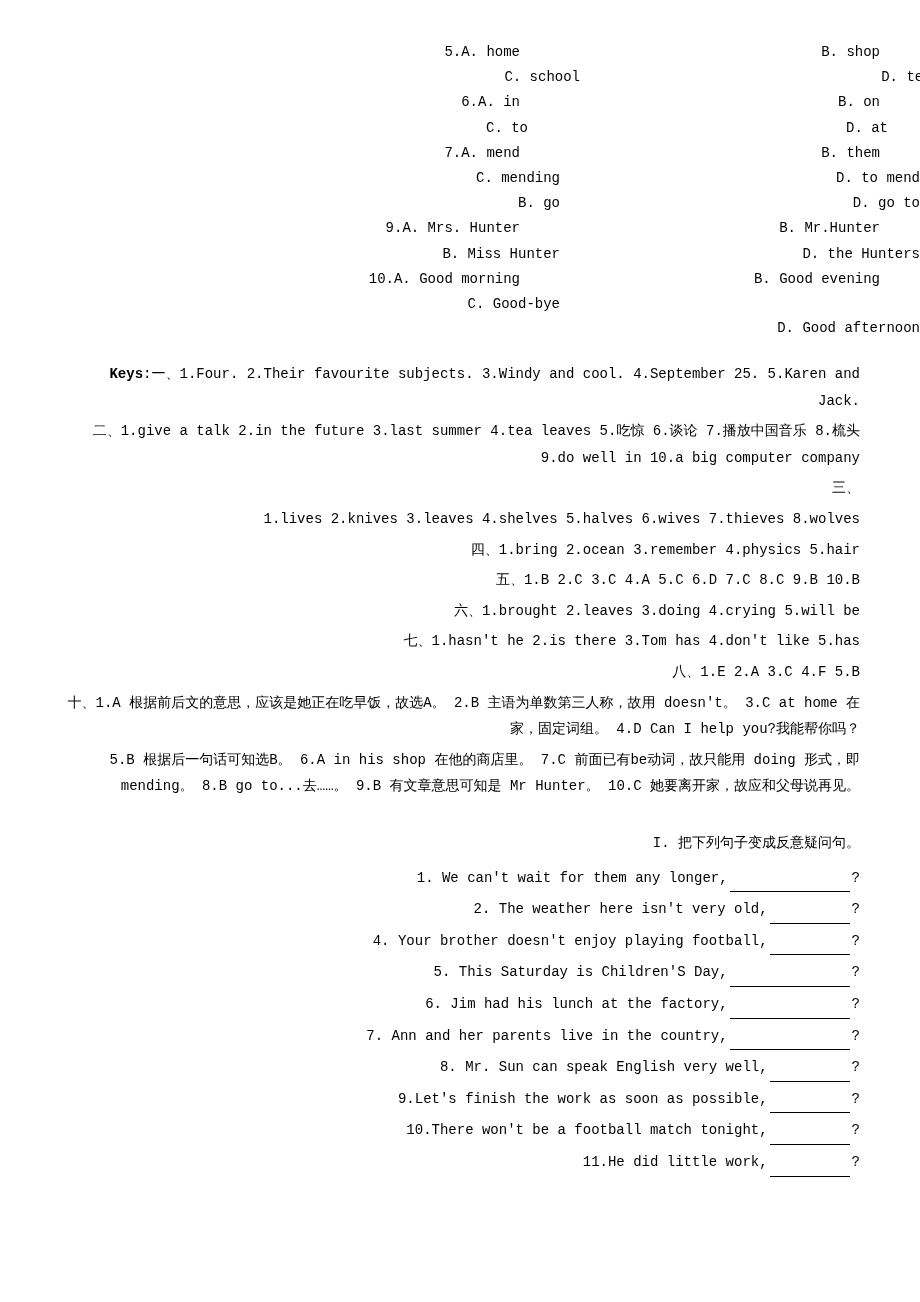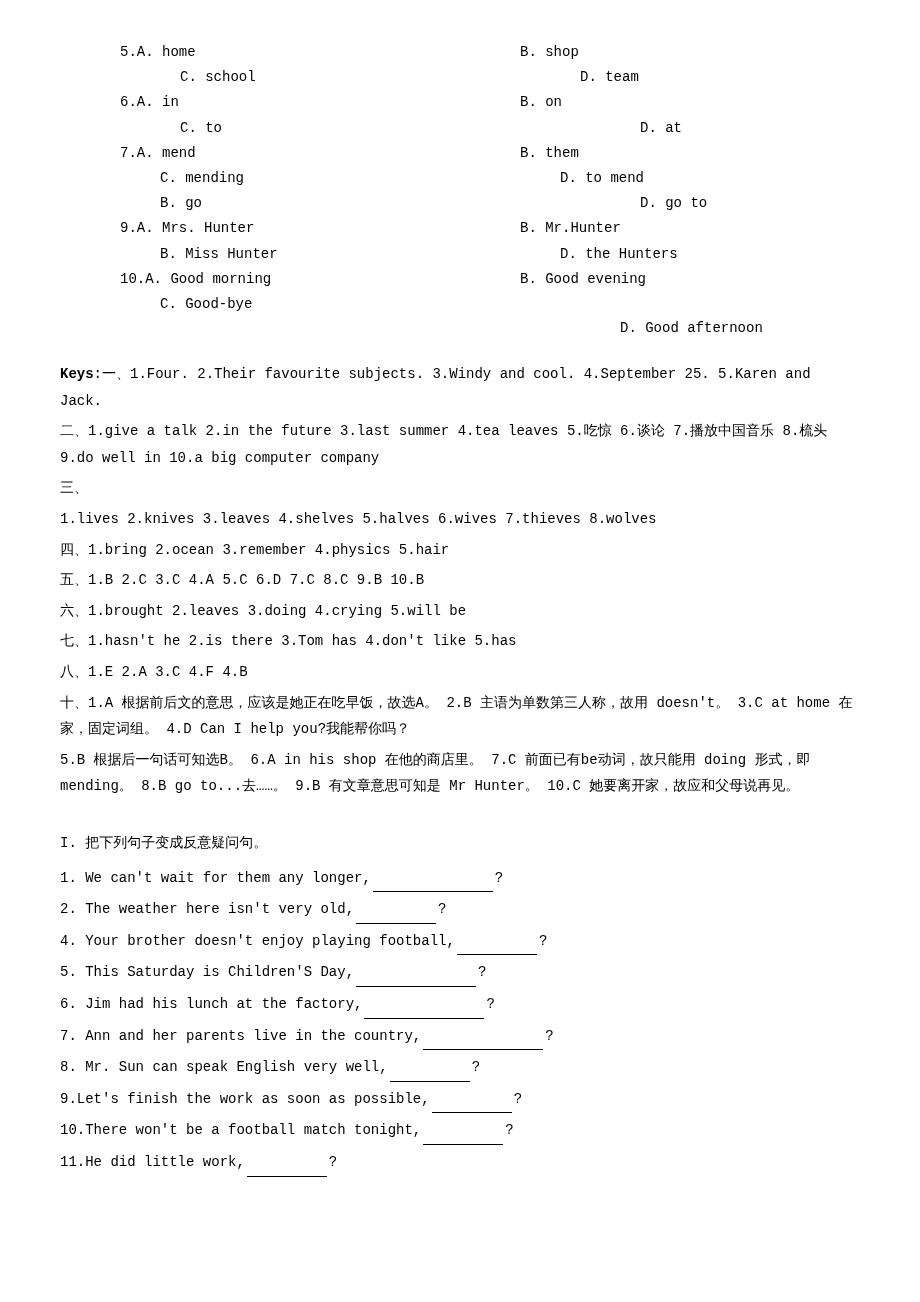--- a/index.html
+++ b/index.html
@@ -11,20 +11,21 @@
       background: #fff;
       font-family: 'Courier New', Courier, monospace;
       font-size: 14px;
       color: #000;
       padding: 40px 60px;
       line-height: 1.8;
     }
     .content {
       max-width: 800px;
       margin: 0 auto;
+      text-align: right;
     }
     .answer-block {
       margin-bottom: 10px;
     }
     .two-col {
       display: flex;
       justify-content: space-between;
     }
     .two-col .left {
       flex: 0 0 50%;
@@ -82,21 +83,21 @@
     <div class="two-col">
       <div class="left indent" style="margin-left:120px;">C. school</div>
       <div class="right">D. team</div>
     </div>
 
     <div class="two-col">
       <div class="left indent">6.A. in</div>
       <div class="right">B. on</div>
     </div>
     <div class="two-col">
-      <div class="left" style="margin-left:120px;">C. to</div>
+      <div class="left" style="margin-left:68px;">C. to</div>
       <div class="right" style="padding-left:60px;">D. at</div>
     </div>
 
     <div class="two-col">
       <div class="left indent">7.A. mend</div>
       <div class="right">B. them</div>
     </div>
     <div class="two-col">
       <div class="left" style="margin-left:100px;">C. mending</div>
       <div class="right">D. to mend</div>
@@ -145,21 +146,21 @@
     <div class="paragraph">
       <span>五、</span><span>1.B   2.C   3.C   4.A   5.C   6.D   7.C   8.C   9.B   10.B</span>
     </div>
     <div class="paragraph">
       <span>六、</span><span>1.brought   2.leaves   3.doing   4.crying   5.will be</span>
     </div>
     <div class="paragraph">
       <span>七、</span><span>1.hasn't he   2.is there   3.Tom has   4.don't like   5.has</span>
     </div>
     <div class="paragraph">
-      <span>八、</span><span>1.E   2.A   3.C   4.F   4.B</span>
+      <span>八、</span><span>1.E   2.A   3.C   4.F   5.B</span>
     </div>
     <div class="paragraph">
       <span>十、</span><span>1.A 根据前后文的意思，应该是她正在吃早饭，故选A。   2.B 主语为单数第三人称，故用 doesn't。   3.C  at home 在家，固定词组。   4.D  Can I help you?我能帮你吗？</span>
     </div>
     <div class="paragraph">
       <span>   5.B    根据后一句话可知选B。   6.A    in his shop 在他的商店里。   7.C 前面已有be动词，故只能用 doing 形式，即 mending。   8.B  go to...去……。   9.B  有文章意思可知是 Mr Hunter。   10.C   她要离开家，故应和父母说再见。</span>
     </div>
   </div>
 
   <div class="exercise-section">

